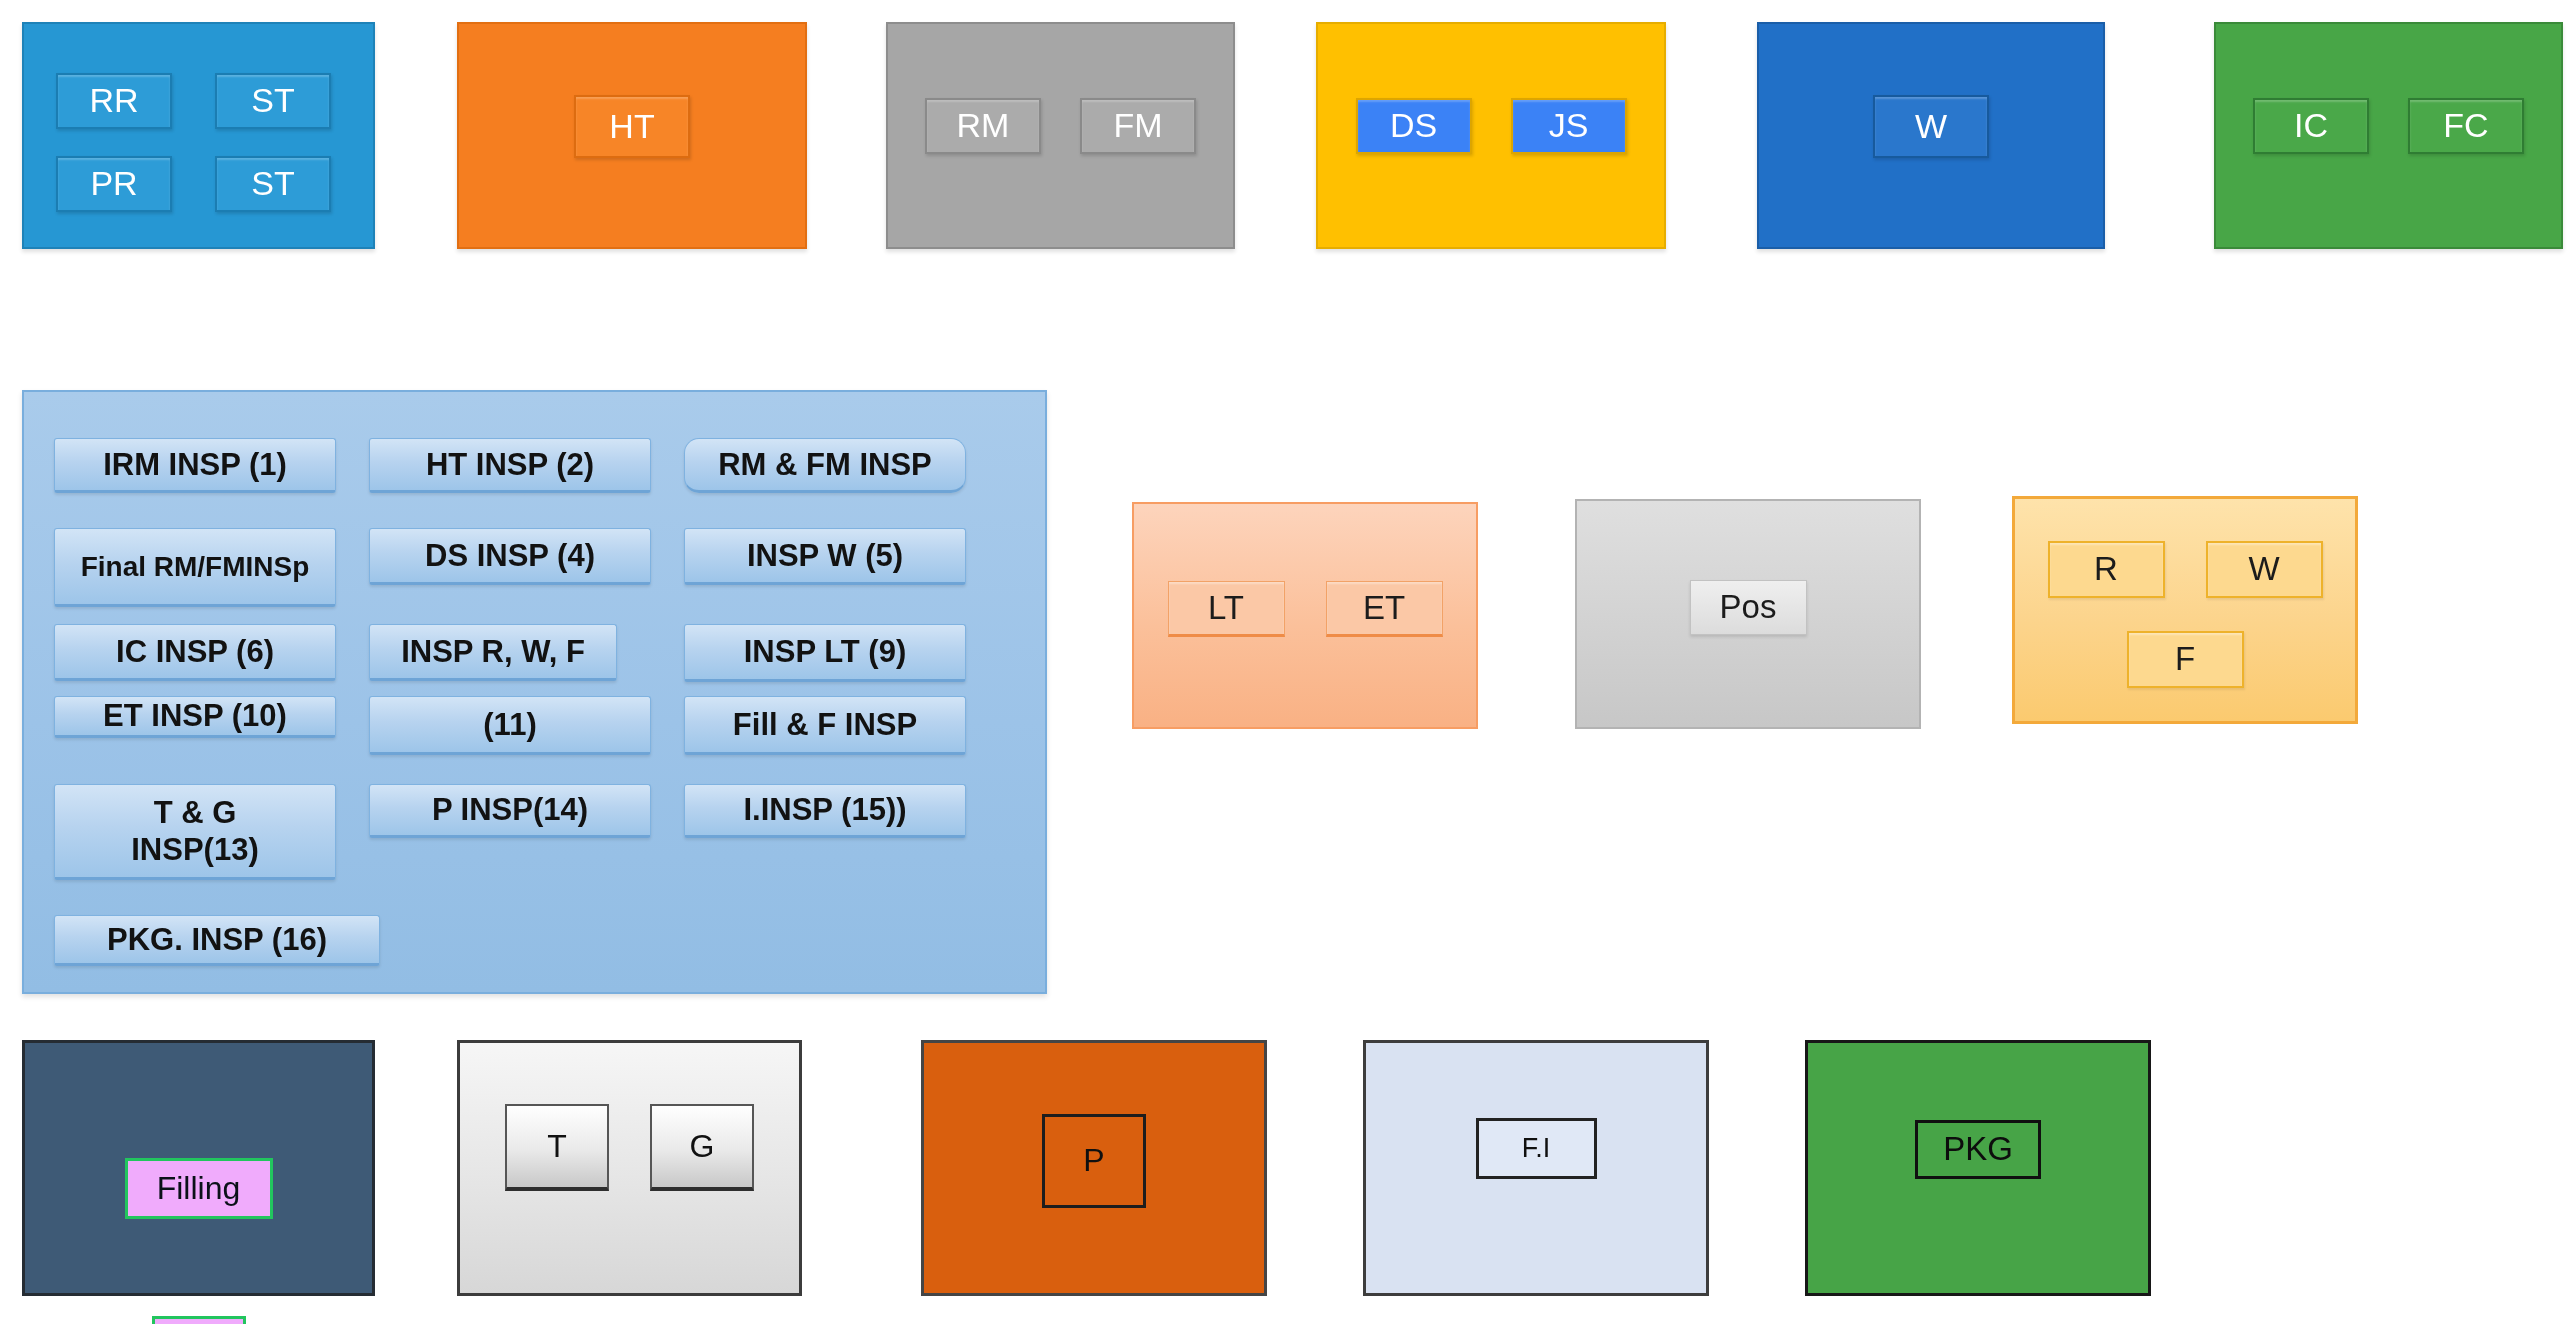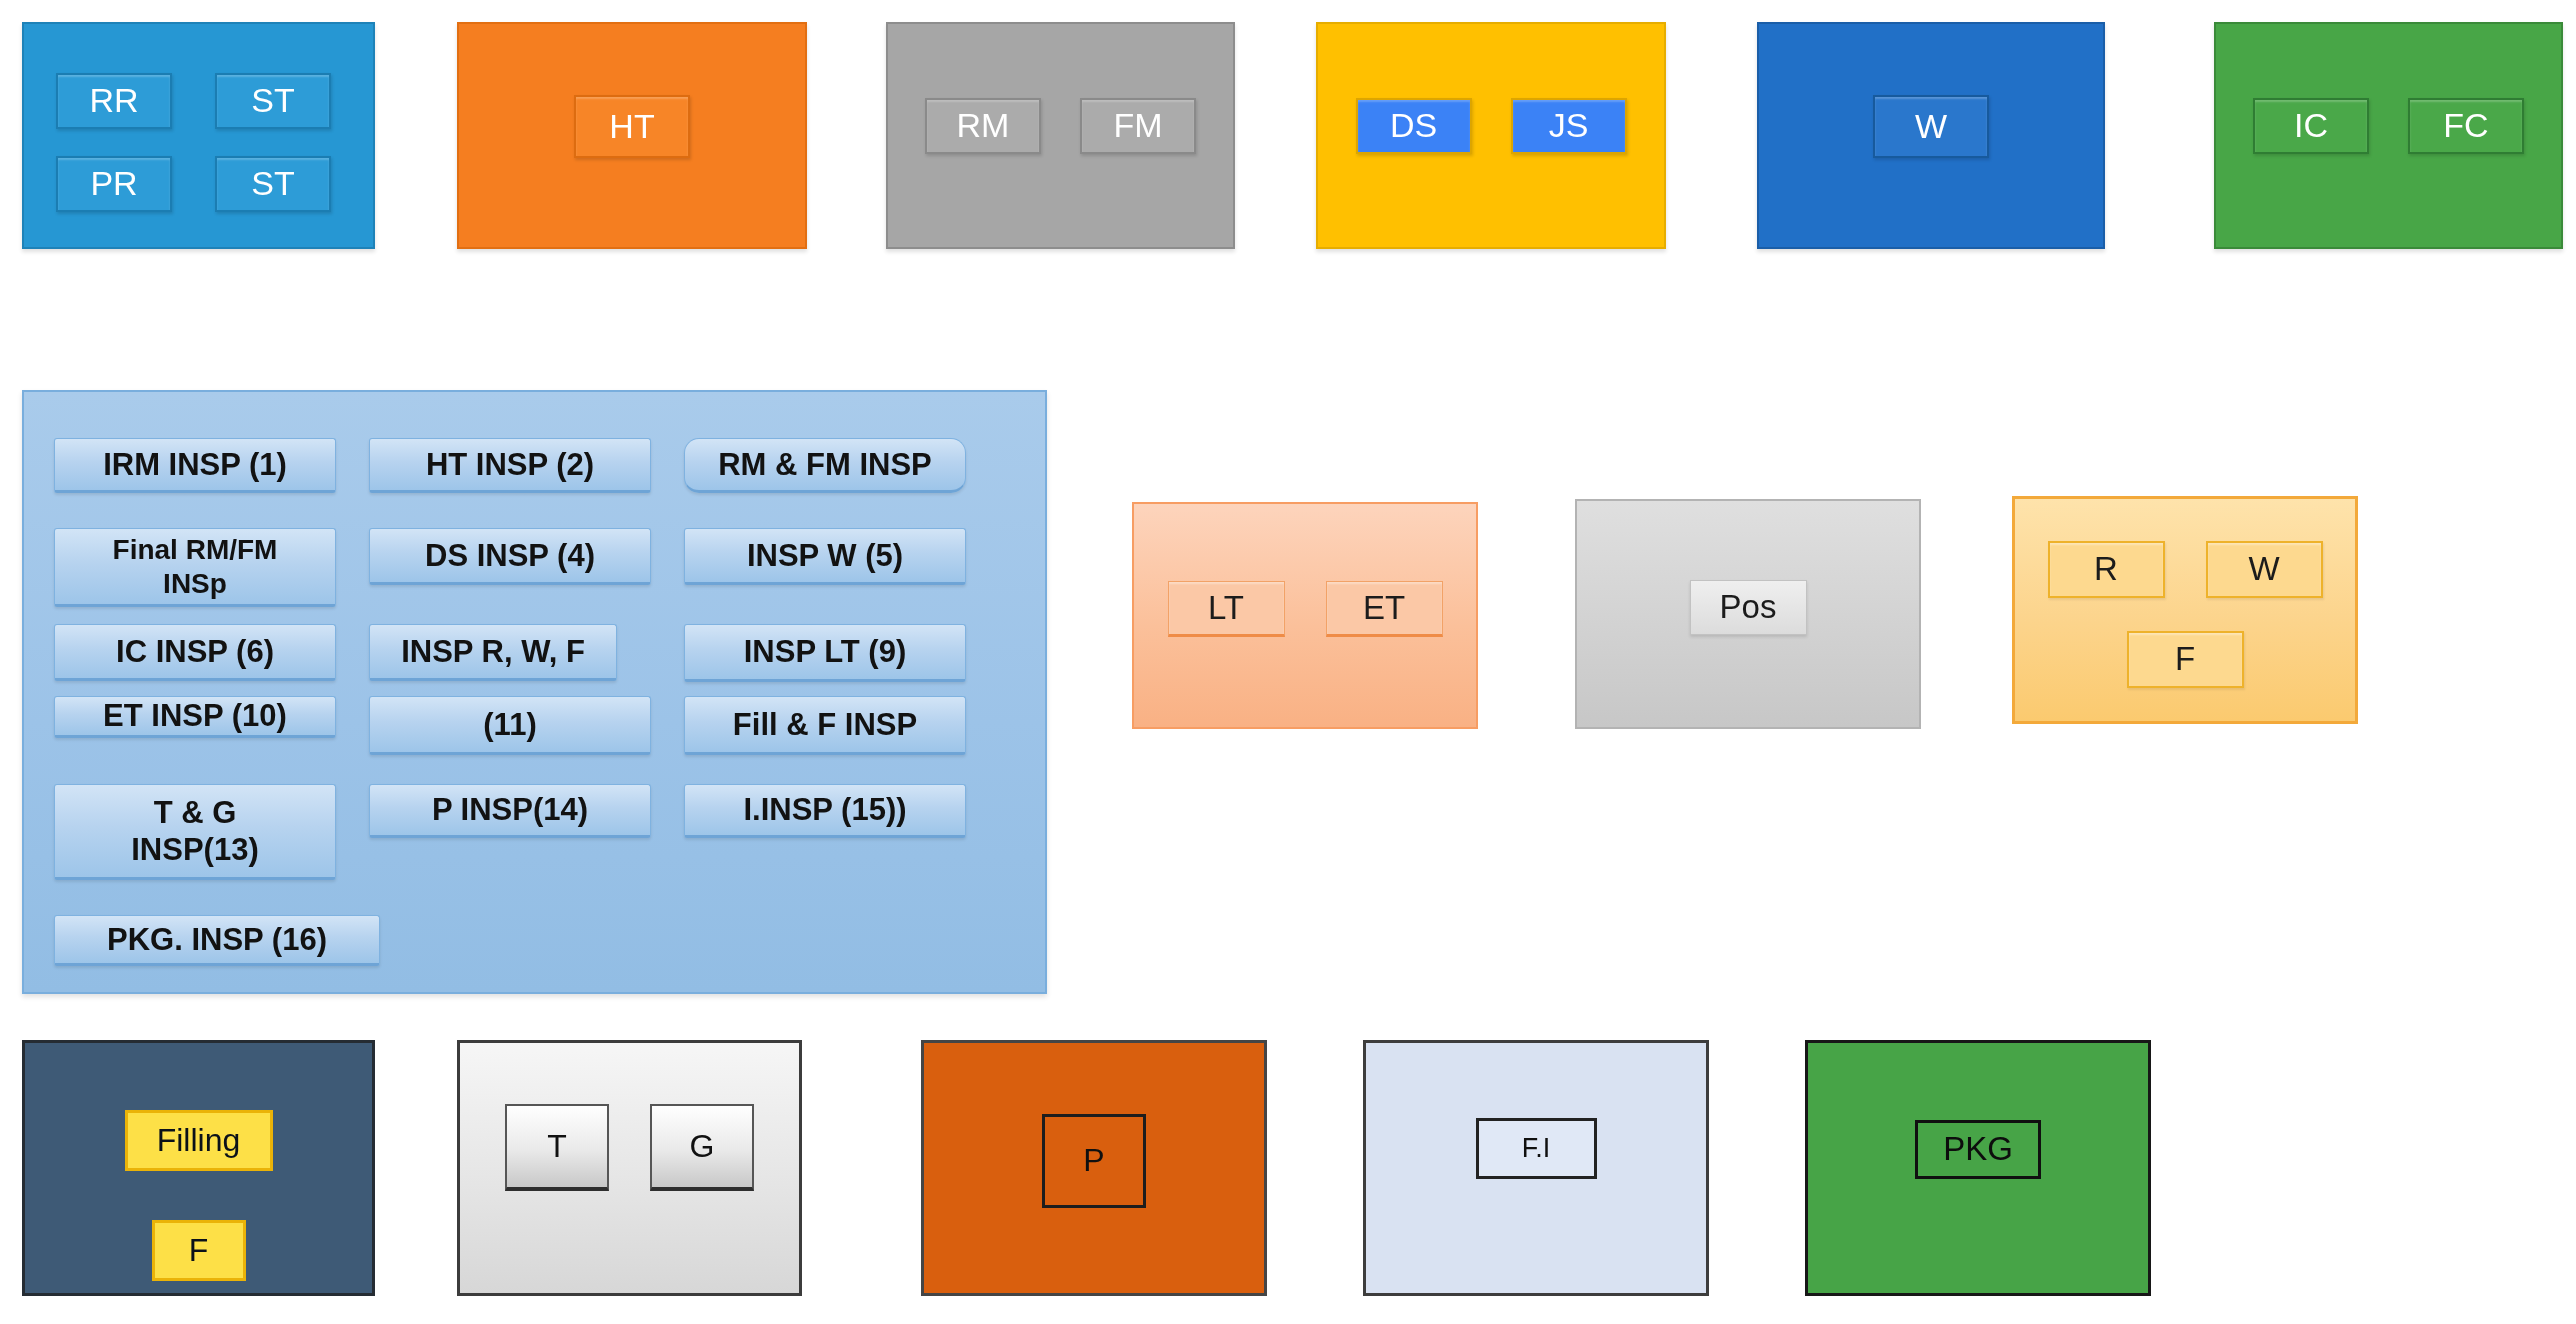--- a/index.html
+++ b/index.html
@@ -45,21 +45,21 @@
     position:absolute; box-sizing:border-box; border-radius:3px;
     background:linear-gradient(180deg,#d2e4f6 0%, #b7d3ef 45%, #9dc5e9 100%);
     border:1px solid #7fb2e0; border-bottom:3px solid #6ea4d6;
     display:flex; align-items:center; justify-content:center; text-align:center;
     font-size:31px; font-weight:700; color:#121212; line-height:1.2;
     box-shadow:0 2px 3px rgba(0,0,0,.10);
   }
   #ib1 { left:30px;  top:46px;  width:282px; height:55px; }
   #ib2 { left:345px; top:46px;  width:282px; height:55px; }
   #ib3 { left:660px; top:46px;  width:282px; height:55px;border-radius:15px; }
-  #ib4 { left:30px;  top:136px; width:282px; height:79px; font-size:28px; flex-direction:column; }
+  #ib4 { left:30px;  top:136px; width:282px; height:79px; font-size:28px; flex-direction:row; }
   #ib5 { left:345px; top:136px; width:282px; height:57px; }
   #ib6 { left:660px; top:136px; width:282px; height:57px; }
   #ib7 { left:30px;  top:232px; width:282px; height:57px; }
   #ib8 { left:345px; top:232px; width:248px; height:57px; }
   #ib9 { left:660px; top:232px; width:282px; height:58px; }
   #ib10{ left:30px;  top:304px; width:282px; height:42px; }
   #ib11{ left:345px; top:304px; width:282px; height:59px; }
   #ib12{ left:660px; top:304px; width:282px; height:59px; }
   #ib13{ left:30px;  top:392px; width:282px; height:96px; flex-direction:column; }
   #ib14{ left:345px; top:392px; width:282px; height:54px; }
@@ -90,21 +90,21 @@
   }
   .camber { width:117px; height:57px; background:#fdd98f; border:2px solid #eeb22b;
             font-size:33px; color:#1c1c1c;
             box-shadow:inset 0 2px 2px rgba(255,255,255,.35), 1px 2px 2px rgba(0,0,0,.08); }
   .rwf-toprow { display:flex; justify-content:center; gap:41px; padding-top:42px; }
   .rwf-botrow { display:flex; justify-content:center; padding-top:33px; }
 
   
   .botrow { top:1040px; height:256px; }
   #blk-filling { left:22px; width:353px; background:#3e5a76; border:3px solid #252c33; }
-  .cslate { background:#fde047; border:3px solid #eab308; color:#0b1119; font-size:32px; }
+  .cslate { background:#f0abfc; border:3px solid #22c55e; color:#0b1119; font-size:32px;margin-top:48px; }
   .c-filling { width:148px; height:61px; }
   .c-f { width:94px; height:61px; }
   #blk-tg { left:457px; width:345px;
     background:linear-gradient(180deg,#f6f6f6 0%, #e7e7e7 50%, #d7d7d7 100%);
     border:3px solid #3c3c3c; }
   .ctg { width:104px; height:87px; background:linear-gradient(180deg,#ffffff 0%, #e9e9e9 55%, #c8c8c8 100%);
          border:2px solid #565656; border-bottom:4px solid #2e2e2e; font-size:32px; color:#111; }
   #blk-p { left:921px; width:346px; background:#d95f0e; border:3px solid #454545; }
   .cp { width:104px; height:94px; background:#d95f0e; border:3px solid #1d1d1d; font-size:32px; color:#101010; }
   #blk-fi { left:1363px; width:346px; background:#d9e2f2; border:3px solid #3d3d3d; }

